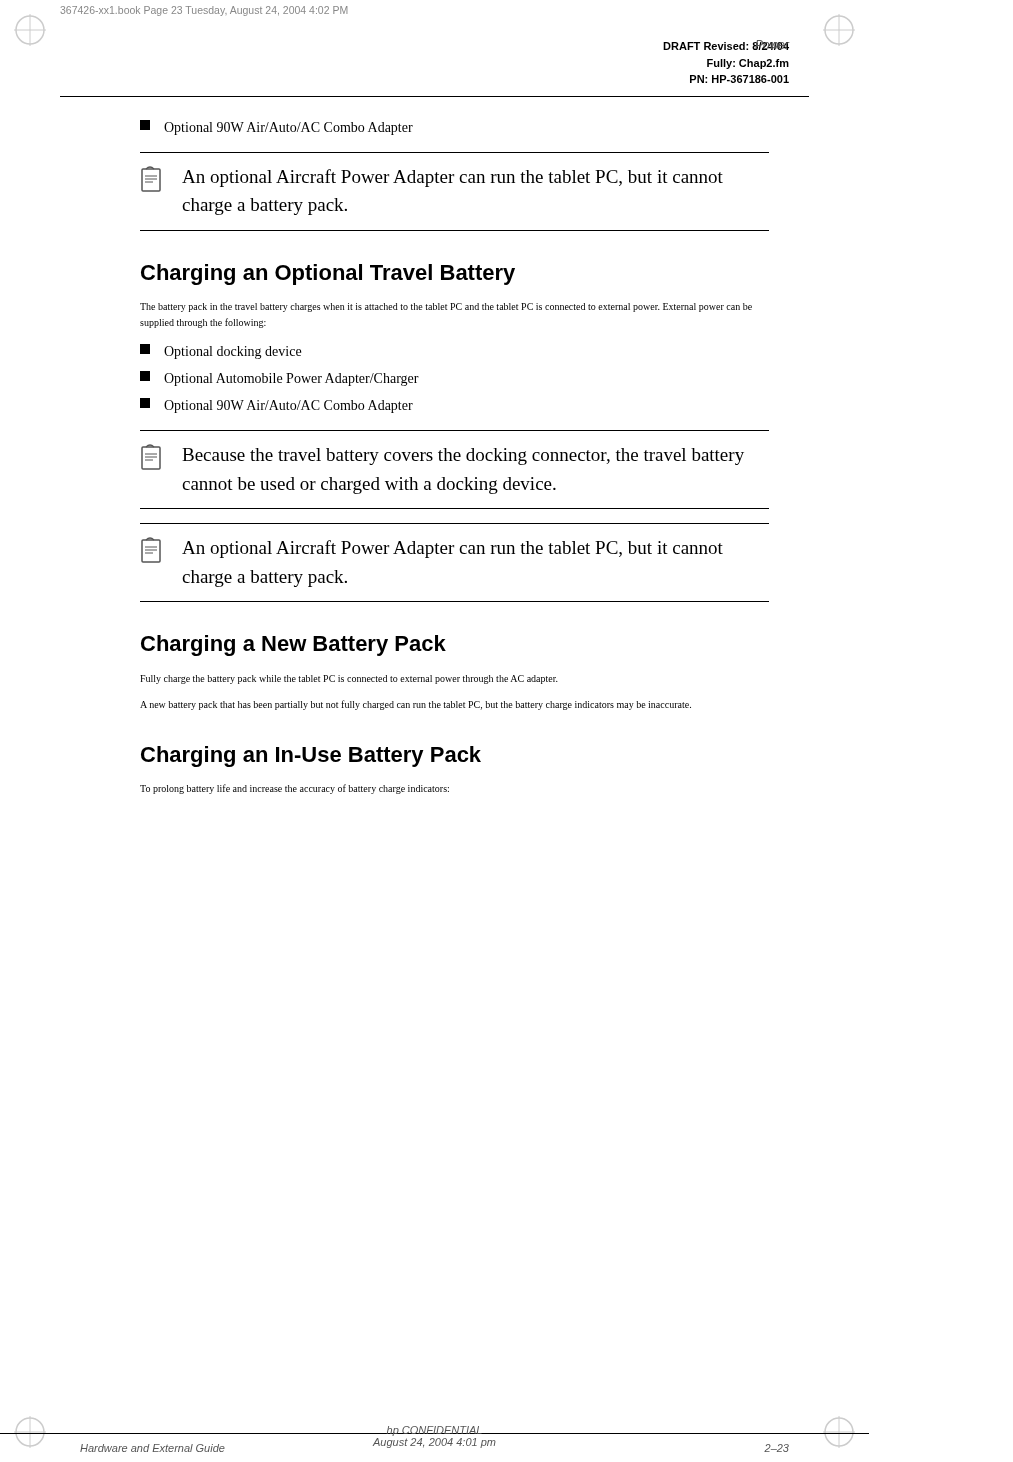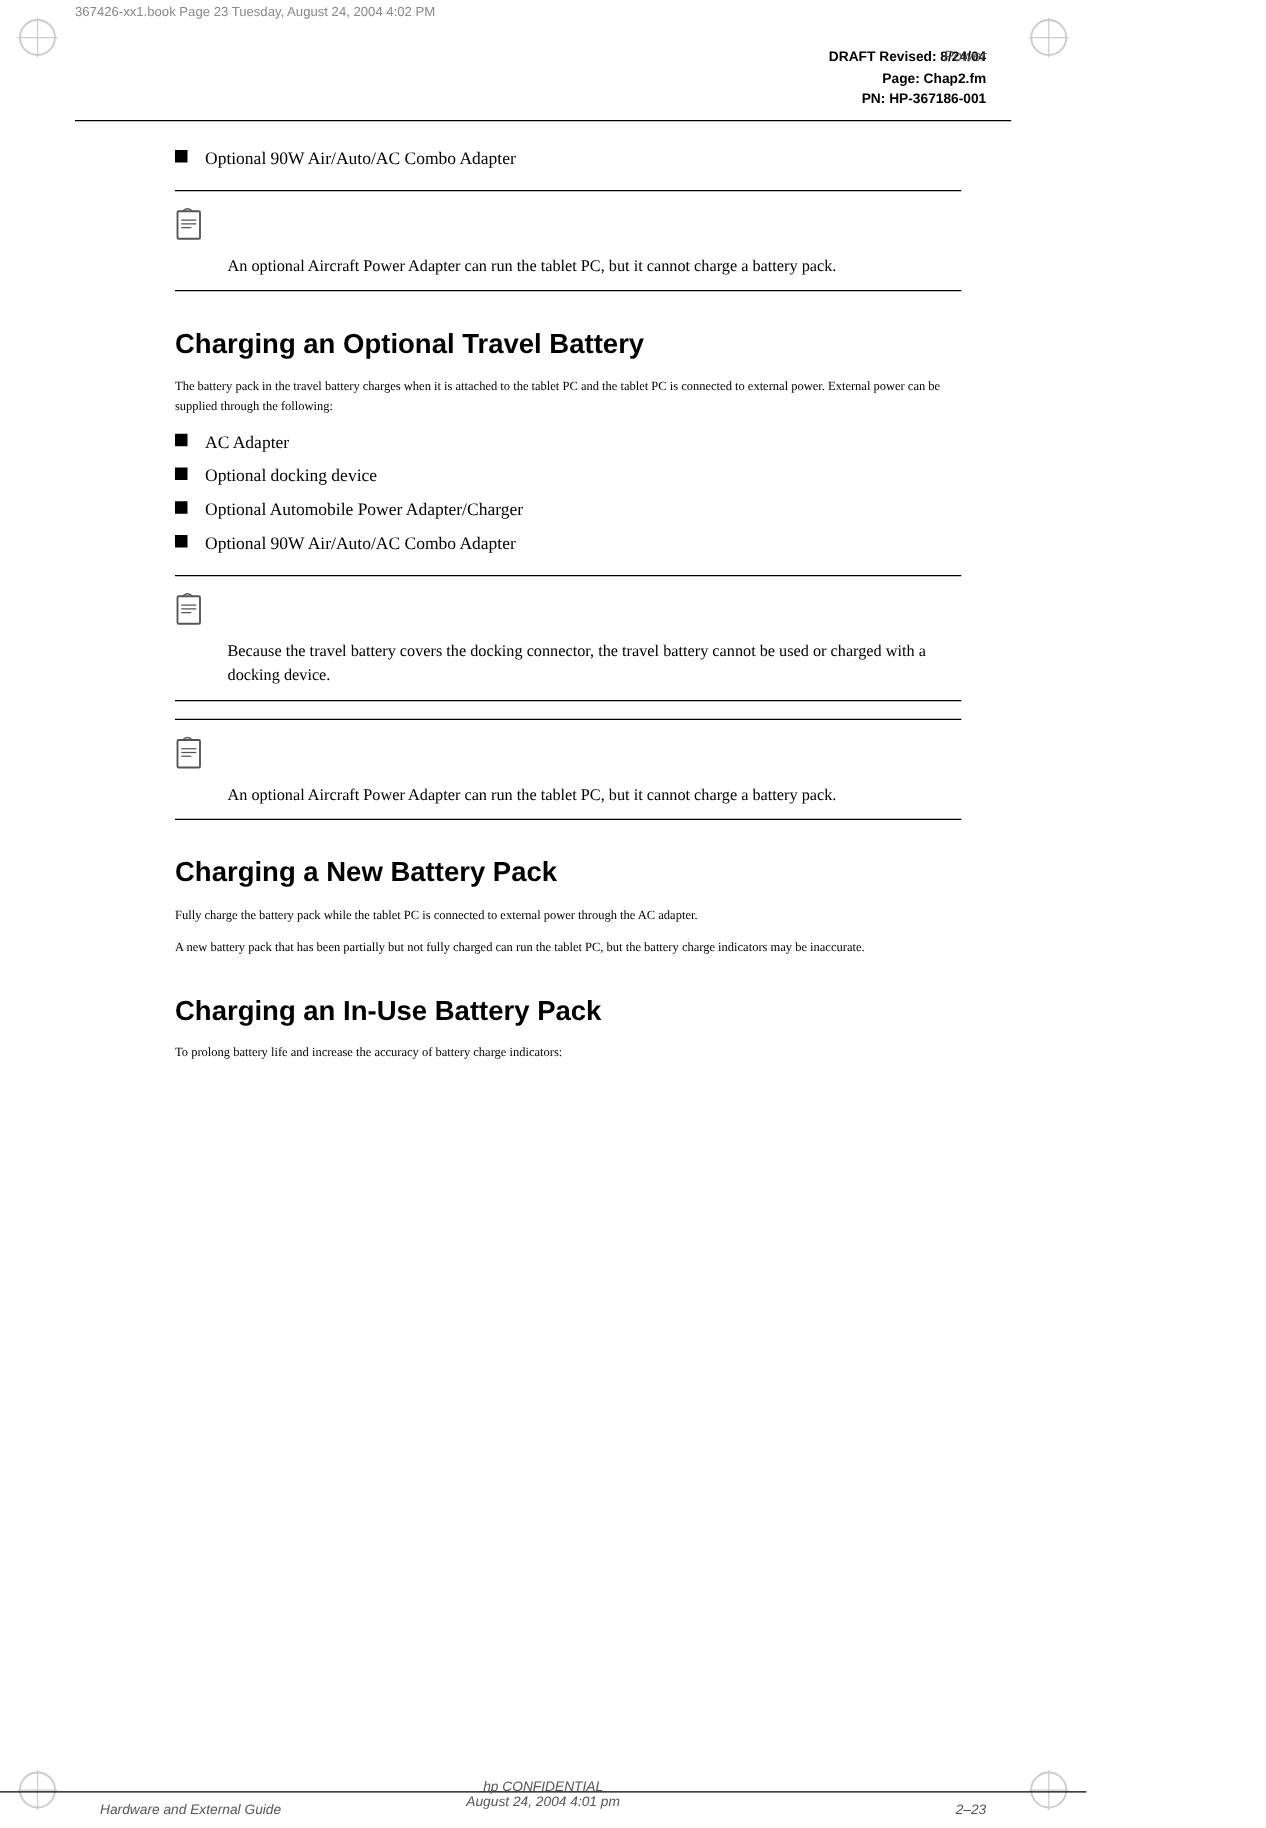--- a/index.html
+++ b/index.html
@@ -110,23 +110,22 @@
       flex-shrink: 0;
       margin-top: 2px;
     }
 
     .note-icon svg {
       width: 28px;
       height: 28px;
     }
 
     .note-text {
-      font-size: 13px;
+      font-size: 19px;
       line-height: 1.5;
-      margin-top: 40px;
     }
 
     
     .section-heading {
       font-family: Arial, sans-serif;
       font-size: 22px;
       font-weight: bold;
       color: #000;
       margin-top: 28px;
       margin-bottom: 12px;
@@ -222,21 +221,21 @@
         <line x1="20" y1="4" x2="20" y2="36" stroke="#ccc" stroke-width="1"></line>
         <line x1="4" y1="20" x2="36" y2="20" stroke="#ccc" stroke-width="1"></line>
       </svg>
   </div>
 
   <div class="top-bar">367426-xx1.book  Page 23  Tuesday, August 24, 2004  4:02 PM</div>
 
   <div class="header">
     <div class="header-draft">
       <div>DRAFT Revised: 8/24/04</div>
-      <div>Page: Chap2.fm</div>
+      <div>Fully: Chap2.fm</div>
       <div>PN: HP-367186-001</div>
     </div>
     <div class="header-page-label">Power</div>
   </div>
   <hr class="header-rule">
 
   <div class="content">
 
     <div class="bullet-item">
       <span class="bullet-square"></span>
@@ -255,24 +254,20 @@
       </div>
       <div class="note-text">An optional Aircraft Power Adapter can run the tablet PC, but it cannot charge a battery pack.</div>
     </div>
 
     <div class="section-heading">Charging an Optional Travel Battery</div>
 
     <p class="body-para">The battery pack in the travel battery charges when it is attached to the tablet PC and the tablet PC is connected to external power. External power can be supplied through the following:</p>
 
     <div class="bullet-item">
       <span class="bullet-square"></span>
-      <span class="bullet-text">AC Adapter</span>
-    </div>
-    <div class="bullet-item">
-      <span class="bullet-square"></span>
       <span class="bullet-text">Optional docking device</span>
     </div>
     <div class="bullet-item">
       <span class="bullet-square"></span>
       <span class="bullet-text">Optional Automobile Power Adapter/Charger</span>
     </div>
     <div class="bullet-item">
       <span class="bullet-square"></span>
       <span class="bullet-text">Optional 90W Air/Auto/AC Combo Adapter</span>
     </div>

